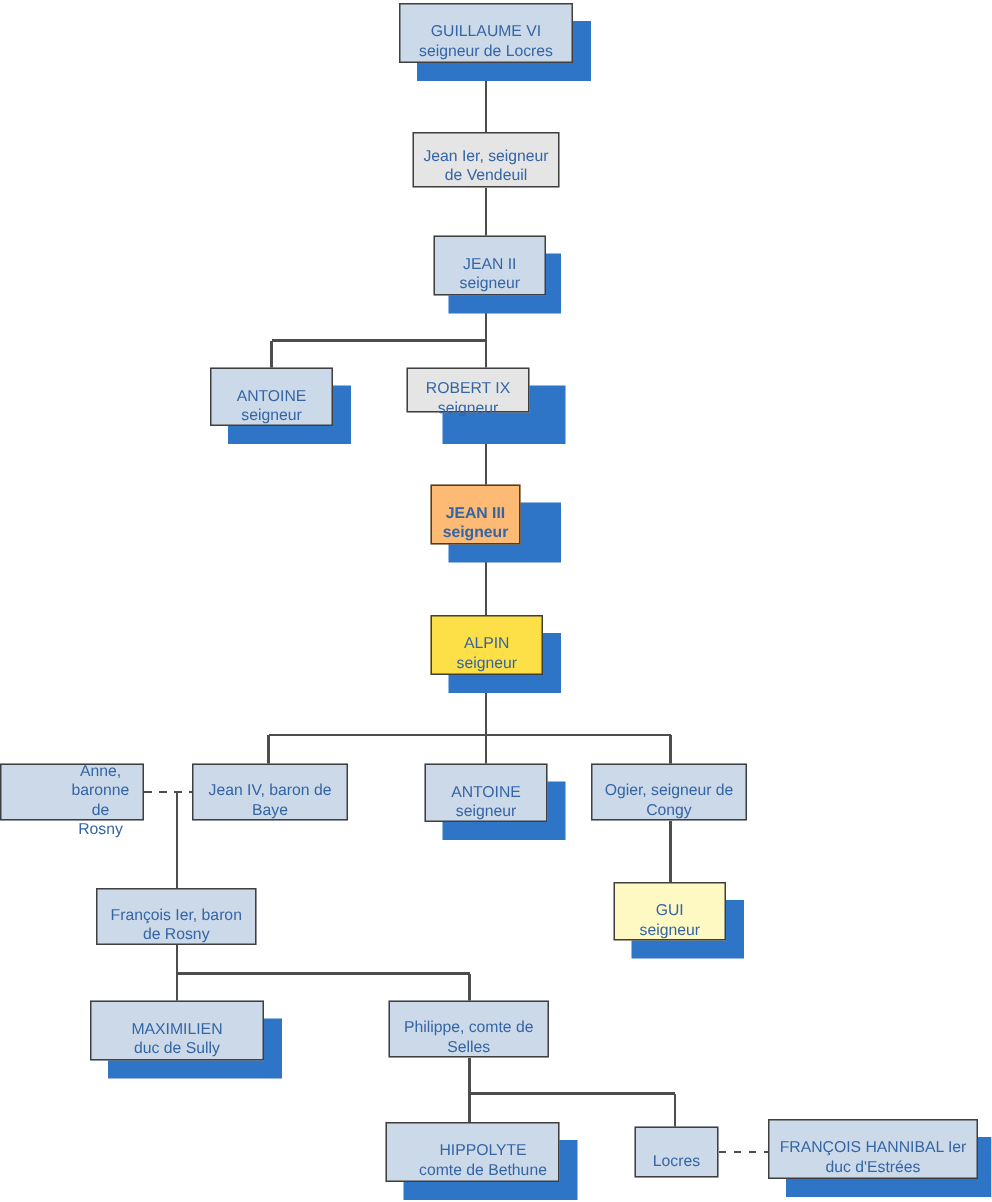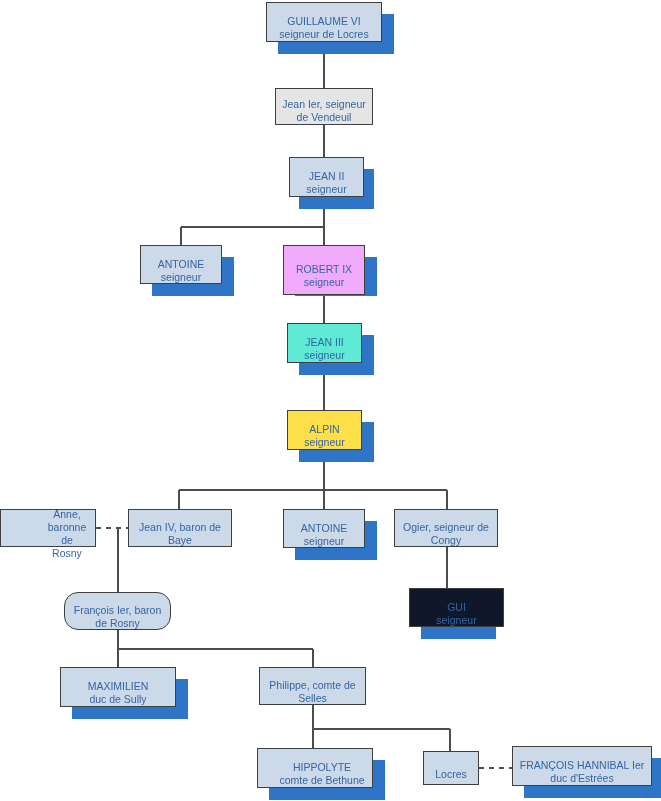--- a/index.html
+++ b/index.html
@@ -124,25 +124,25 @@
 de Vendeuil</span>
       </div>
       <div class="node" style="left: 289px; top: 157px; width: 75px; height: 40px; background: rgb(204, 217, 233); border-color: rgb(63, 63, 63); color: rgb(52, 101, 164);">
         <span class="node-label">JEAN II
 seigneur</span>
       </div>
       <div class="node" style="left: 140px; top: 245px; width: 82px; height: 39px; background: rgb(204, 217, 233); border-color: rgb(63, 63, 63); color: rgb(52, 101, 164);">
         <span class="node-label">ANTOINE
 seigneur</span>
       </div>
-      <div class="node" style="left: 283px; top: 245px; width: 82px; height: 50px; background: #f0abfc; border-color: rgb(63, 63, 63); color: rgb(52, 101, 164);">
+      <div class="node" style="left: 271px; top: 245px; width: 82px; height: 30px; background: #e5e5e5; border-color: rgb(63, 63, 63); color: rgb(52, 101, 164);">
         <span class="node-label">ROBERT IX
 seigneur</span>
       </div>
-      <div class="node" style="left: 287px; top: 323px; width: 75px; height: 40px; background: #5eead4; border-color: rgb(63, 63, 63); color: rgb(52, 101, 164);">
+      <div class="node" style="left: 287px; top: 323px; width: 60px; height: 40px; background: #fdba74; border-color: rgb(63, 63, 63); color: rgb(52, 101, 164); font-weight: bold;">
         <span class="node-label">JEAN III
 seigneur</span>
       </div>
       <div class="node" style="left: 287px; top: 410px; width: 75px; height: 40px; background: #fde047; border-color: rgb(63, 63, 63); color: rgb(52, 101, 164);">
         <span class="node-label">ALPIN
 seigneur</span>
       </div>
       <div class="node" style="left: 0px; top: 509px; width: 96px; height: 38px; background: rgb(204, 217, 233); border-color: rgb(63, 63, 63); color: rgb(52, 101, 164); padding-left: 40px;">
         <span class="node-label">Anne, baronne de
 Rosny</span>
@@ -152,25 +152,25 @@
 Baye</span>
       </div>
       <div class="node" style="left: 283px; top: 509px; width: 82px; height: 39px; background: rgb(204, 217, 233); border-color: rgb(63, 63, 63); color: rgb(52, 101, 164);">
         <span class="node-label">ANTOINE
 seigneur</span>
       </div>
       <div class="node" style="left: 394px; top: 509px; width: 104px; height: 38px; background: rgb(204, 217, 233); border-color: rgb(63, 63, 63); color: rgb(52, 101, 164);">
         <span class="node-label">Ogier, seigneur de
 Congy</span>
       </div>
-      <div class="node" style="left: 409px; top: 588px; width: 95px; height: 39px; background: #0f172a; border-color: rgb(63, 63, 63); color: rgb(52, 101, 164);">
+      <div class="node" style="left: 409px; top: 588px; width: 75px; height: 39px; background: #fef9c3; border-color: rgb(63, 63, 63); color: rgb(52, 101, 164);">
         <span class="node-label">GUI
 seigneur</span>
       </div>
-      <div class="node" style="left: 64px; top: 592px; width: 107px; height: 38px; background: rgb(204, 217, 233); border-color: rgb(63, 63, 63); color: rgb(52, 101, 164); border-radius: 14px;">
+      <div class="node" style="left: 64px; top: 592px; width: 107px; height: 38px; background: rgb(204, 217, 233); border-color: rgb(63, 63, 63); color: rgb(52, 101, 164);">
         <span class="node-label">François Ier, baron
 de Rosny</span>
       </div>
       <div class="node" style="left: 60px; top: 667px; width: 116px; height: 40px; background: rgb(204, 217, 233); border-color: rgb(63, 63, 63); color: rgb(52, 101, 164);">
         <span class="node-label">MAXIMILIEN
 duc de Sully</span>
       </div>
       <div class="node" style="left: 259px; top: 667px; width: 107px; height: 38px; background: rgb(204, 217, 233); border-color: rgb(63, 63, 63); color: rgb(52, 101, 164);">
         <span class="node-label">Philippe, comte de
 Selles</span>

